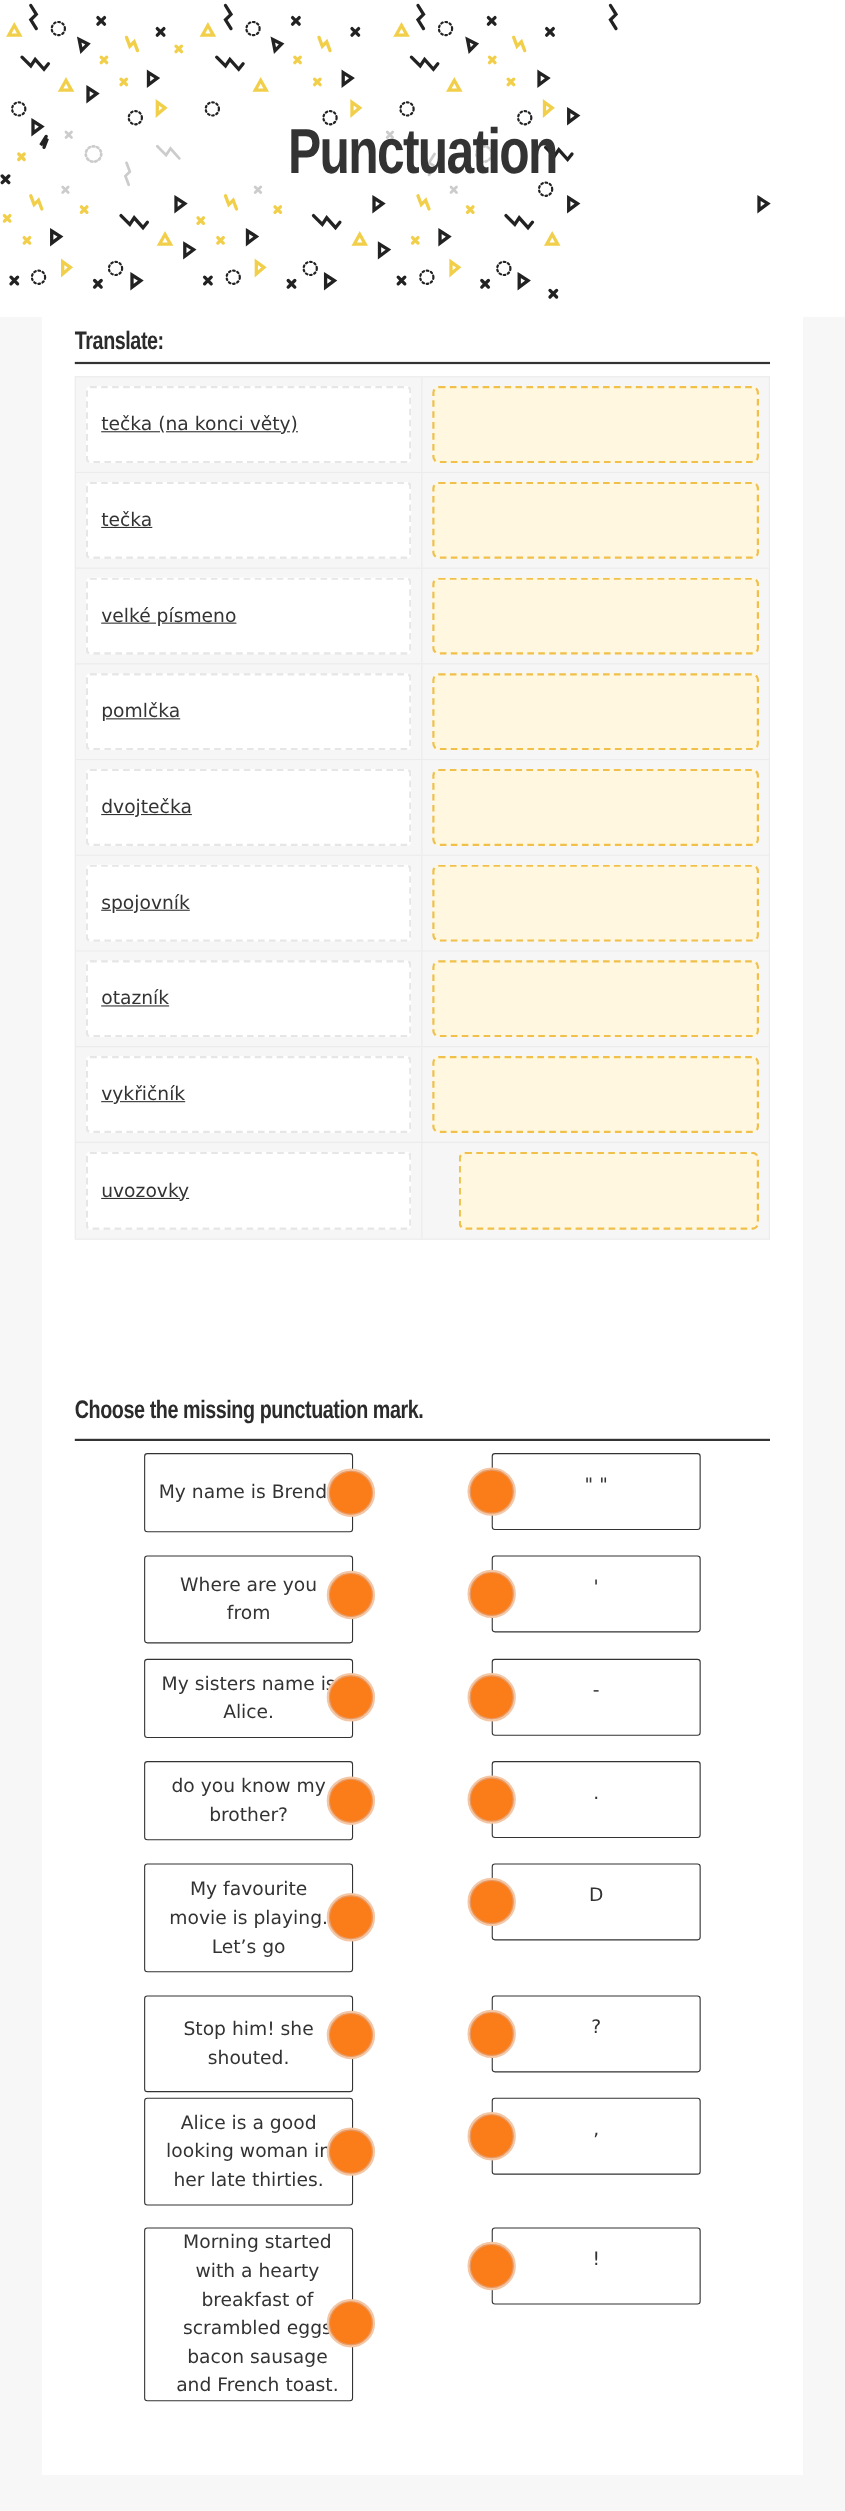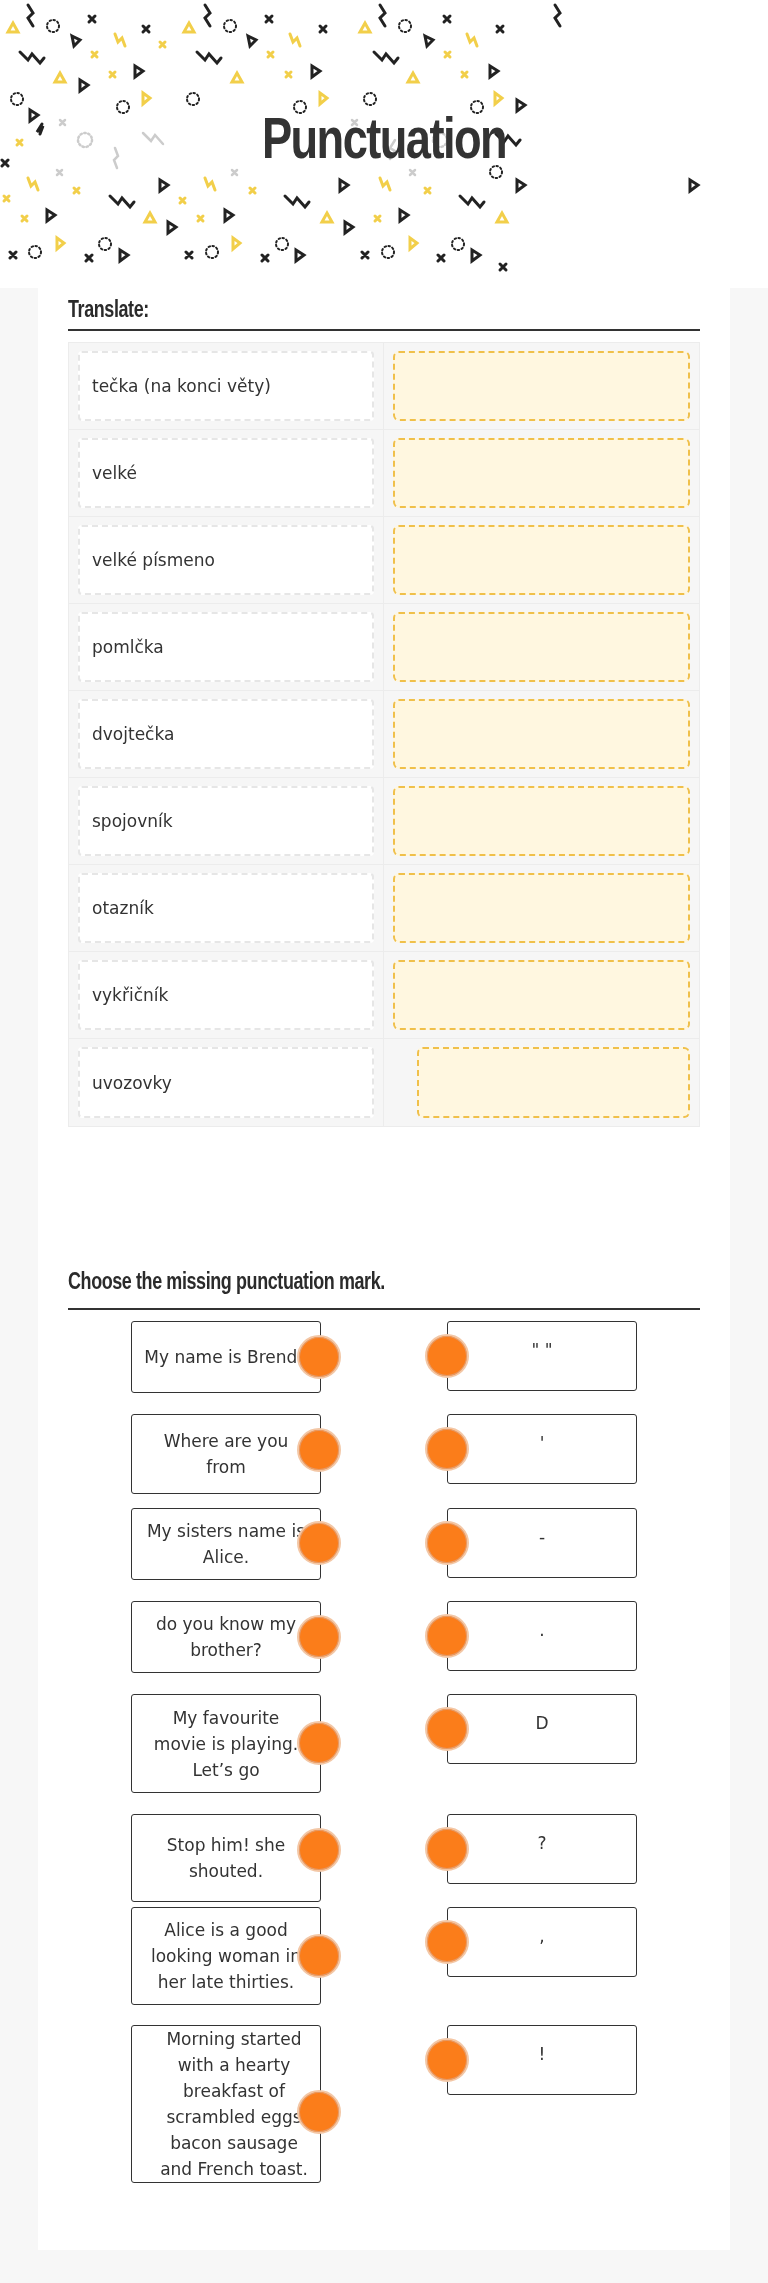--- a/index.html
+++ b/index.html
@@ -43,20 +43,21 @@
       transform: scaleX(0.78);
       white-space: nowrap;
     }
     .section-rule {
       position: absolute; left: 30px; width: 632px; height: 2px; background: #333;
     }
     .translate-table {
       position: absolute; left: 30px; top: 54px; width: 632px;
       border: 1px solid #ececec;
       background: #f6f6f6;
+      text-decoration: underline;
     }
     .tr-row {
       display: flex; height: 87px; border-bottom: 1px solid #ececec;
     }
     .tr-row:last-child { border-bottom: none; gap: 24px; }
     .tr-left {
       width: 315px; padding: 8px 9px; border-right: 1px solid #ececec;
     }
     .tr-right { flex: 1; padding: 8px 9px; }
     .term-box {
@@ -247,21 +248,21 @@
     <div class="tr-row">
       <div class="tr-left">
           <div class="term-box">tečka (na konci věty)</div>
         </div>
       <div class="tr-right">
           <div class="answer-box"></div>
         </div>
     </div>
     <div class="tr-row">
       <div class="tr-left">
-          <div class="term-box">velké</div>
+          <div class="term-box">tečka</div>
         </div>
       <div class="tr-right">
           <div class="answer-box"></div>
         </div>
     </div>
     <div class="tr-row">
       <div class="tr-left">
           <div class="term-box">velké písmeno</div>
         </div>
       <div class="tr-right">

